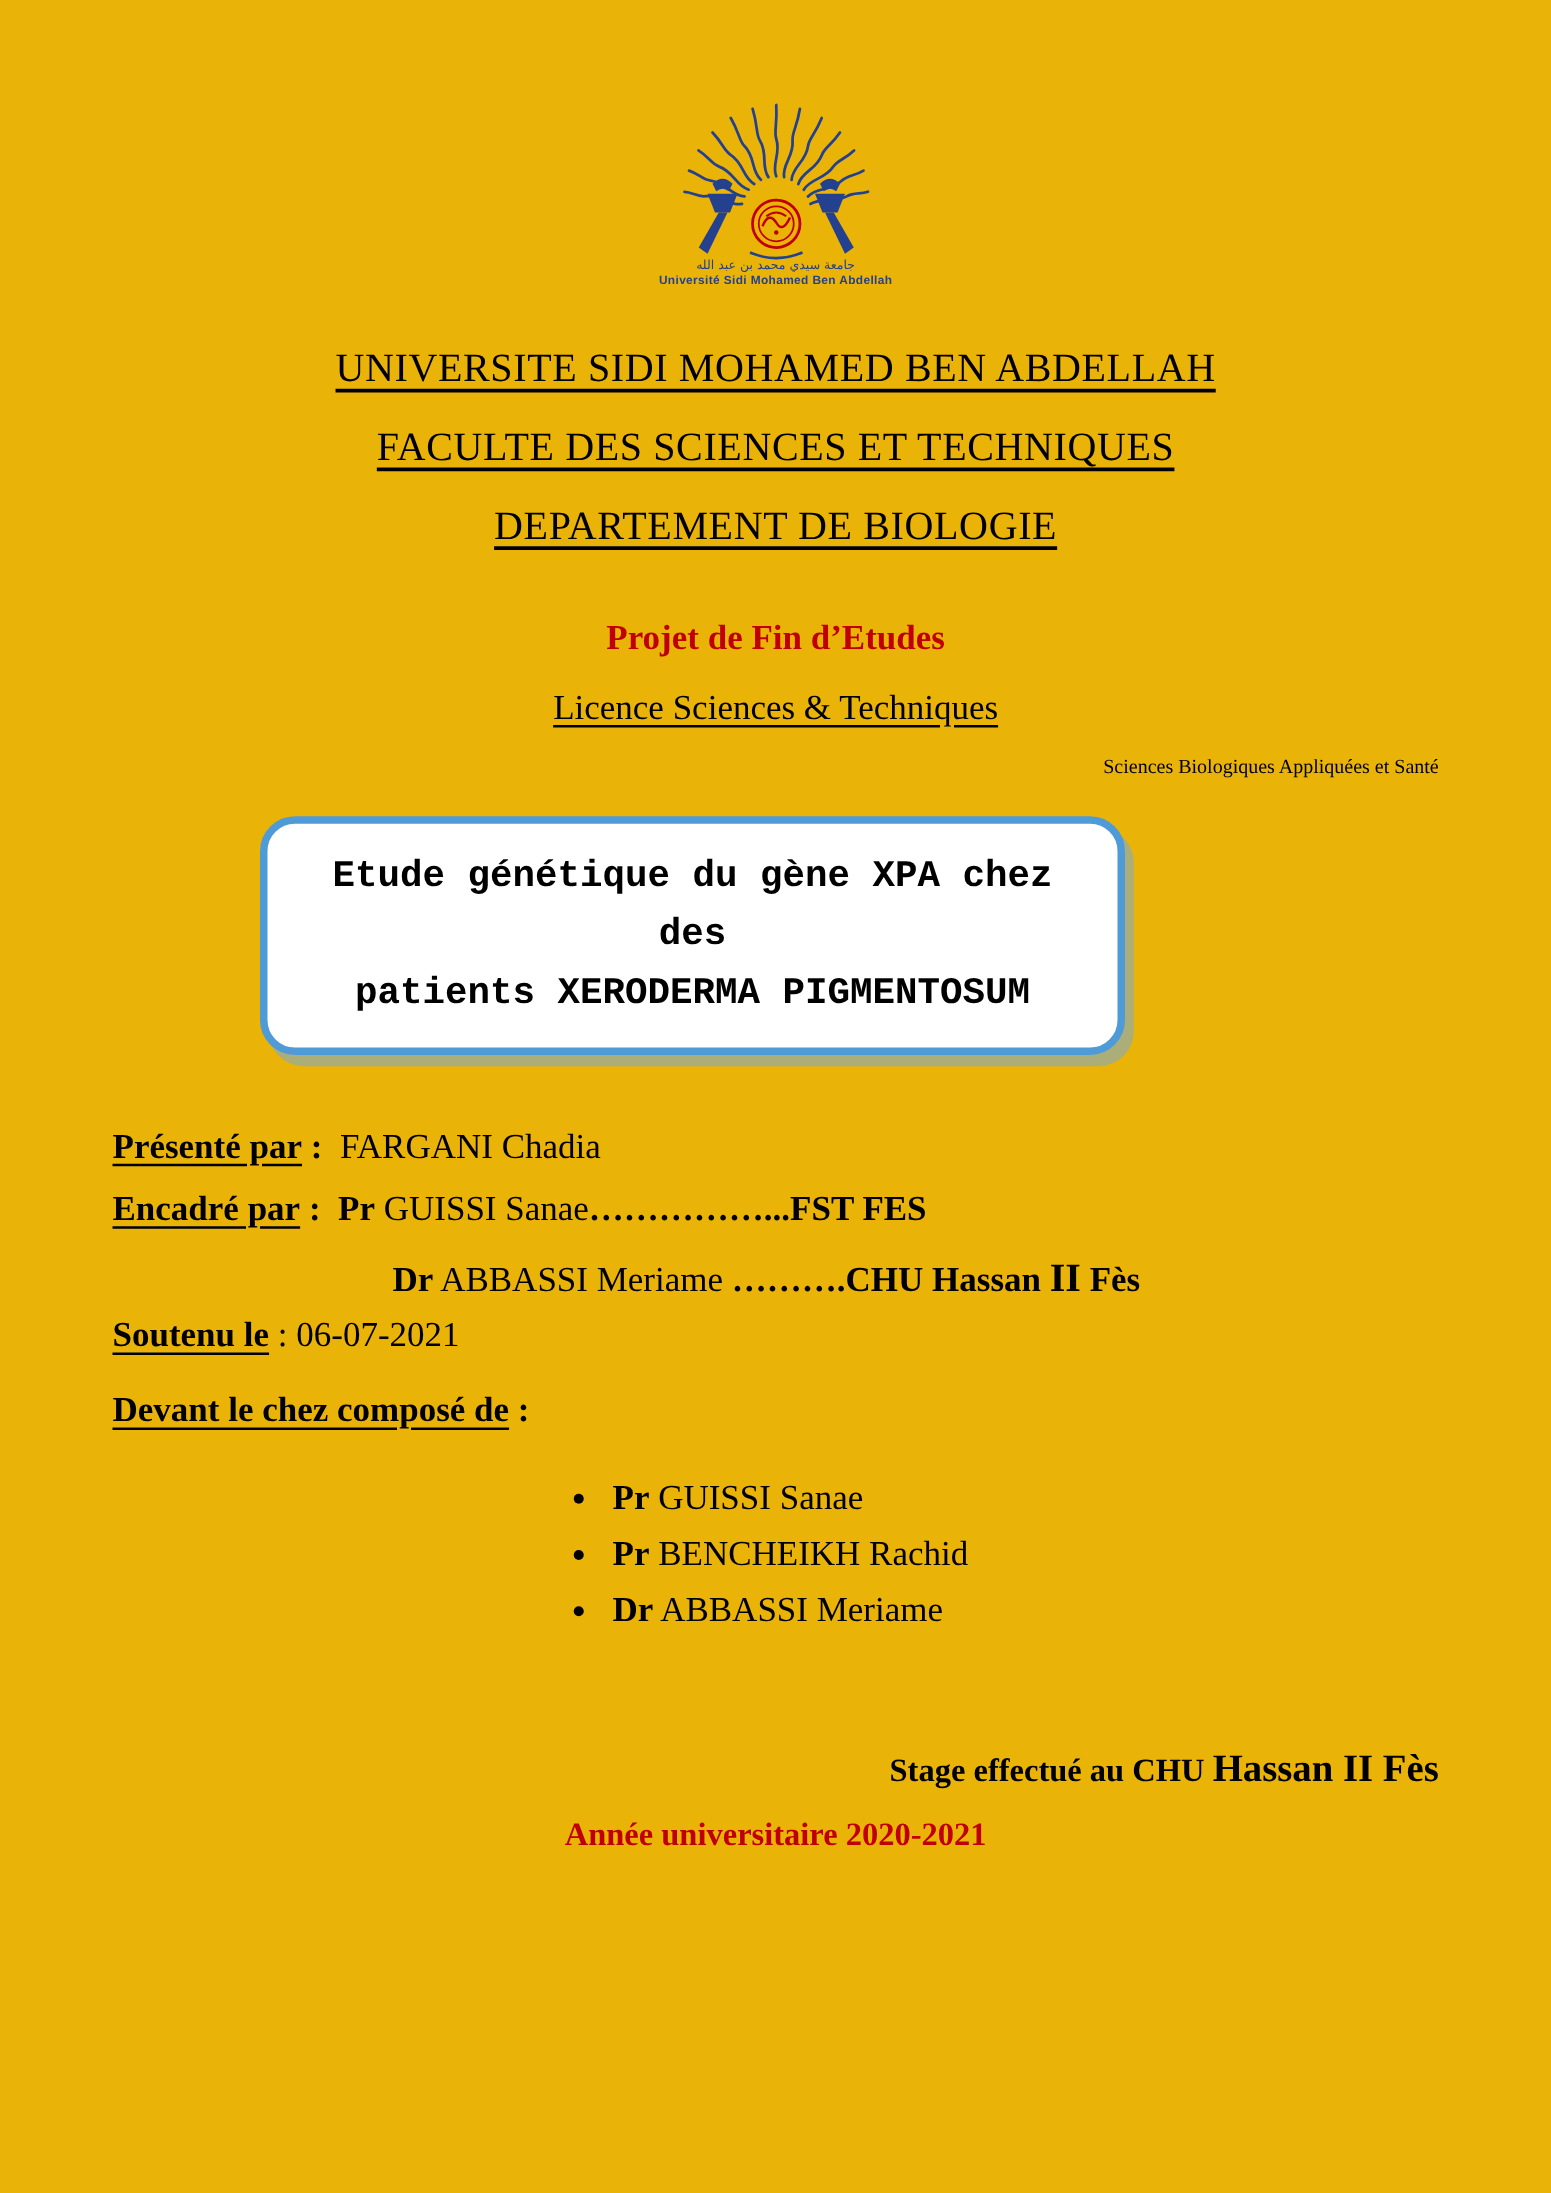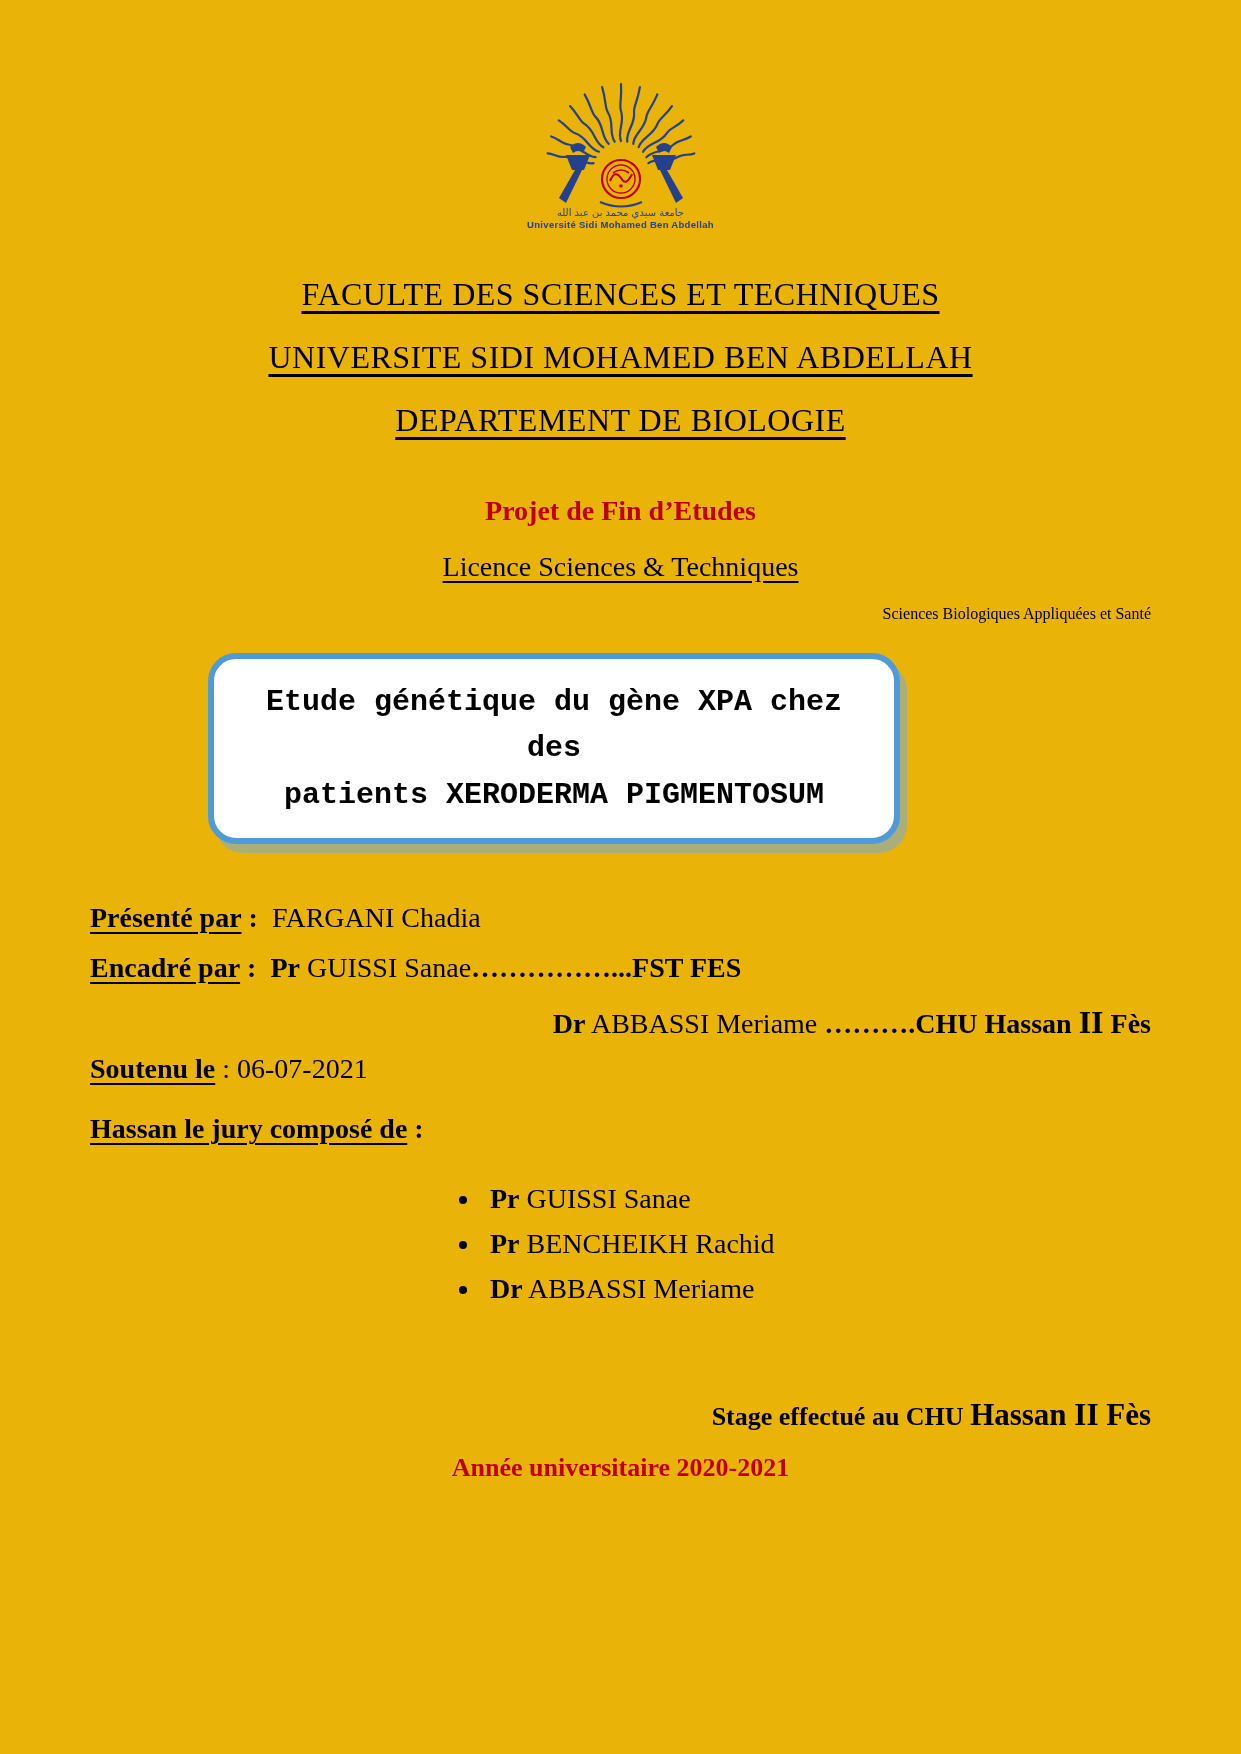--- a/index.html
+++ b/index.html
@@ -45,21 +45,21 @@
     background: #fff;
   }
 
   
   .details { margin-top: 58px; font-size: 28px; }
   .row { margin: 0 0 18px; }
   .lbl { font-weight: bold; text-decoration: underline; text-decoration-thickness: 2px; text-underline-offset: 5px; }
   .colon { font-weight: bold; margin: 0 14px 0 7px; }
   .colon-plain { margin: 0 10px 0 7px; }
   .b { font-weight: bold; }
-  .sup2 { margin-left: 224px; margin-top: 20px; margin-bottom: 12px; text-align: right; }
+  .sup2 { margin-left: 224px; margin-top: 20px; margin-bottom: 12px; }
   .roman { font-size: 32px; font-family: "Liberation Serif", serif; }
   .jury-head { margin-top: 28px; }
   ul.jury { list-style: disc outside; margin: 32px 0 0 392px; padding: 0; font-size: 28px; line-height: 1.6; }
   ul.jury li { padding-left: 8px; }
 
   
   .stage { margin-top: 86px; text-align: right; font-weight: bold; font-size: 26px; }
   .stage .big { font-size: 31px; }
   .year { margin-top: 20px; text-align: center; font-weight: bold; font-size: 26px; color: #c00000; }
 </style>
@@ -134,24 +134,24 @@
       </g>
 
       <path d="M74,125 q21,9 42,0" stroke="#23418f" stroke-width="2" fill="none"></path>
     </svg>
     <div class="logo-caption-ar" dir="rtl">جامعة سيدي محمد بن عبد الله</div>
     <div class="logo-caption">Université Sidi Mohamed Ben Abdellah</div>
   </div>
 
   <div class="header">
     <div class="line">
+      <span class="u">UNIVERSITE SIDI MOHAMED BEN ABDELLAH</span>
+    </div>
+    <div class="line">
       <span class="u">FACULTE DES SCIENCES ET TECHNIQUES</span>
-    </div>
-    <div class="line">
-      <span class="u">UNIVERSITE SIDI MOHAMED BEN ABDELLAH</span>
     </div>
     <div class="line">
       <span class="u">DEPARTEMENT DE BIOLOGIE</span>
     </div>
   </div>
 
   <div class="project">Projet de Fin d’Etudes</div>
   <div class="degree">
     <span class="u">Licence Sciences &amp; Techniques</span>
   </div>
@@ -174,21 +174,21 @@
 
     <div class="row sup2">
       <span class="b">Dr</span><span> ABBASSI Meriame </span><span class="b">……….</span><span class="b">CHU Hassan </span><span class="b roman">II</span><span class="b"> Fès</span>
     </div>
 
     <div class="row">
       <span class="lbl">Soutenu le</span><span class="colon-plain">: 06-07-2021</span>
     </div>
 
     <div class="row jury-head">
-      <span class="lbl">Hassan le jury composé de</span><span class="colon">:</span>
+      <span class="lbl">Devant le chez composé de</span><span class="colon">:</span>
     </div>
 
     <ul class="jury">
       <li>
         <span class="b">Pr</span><span> GUISSI Sanae</span>
       </li>
       <li>
         <span class="b">Pr</span><span> BENCHEIKH Rachid</span>
       </li>
       <li>

